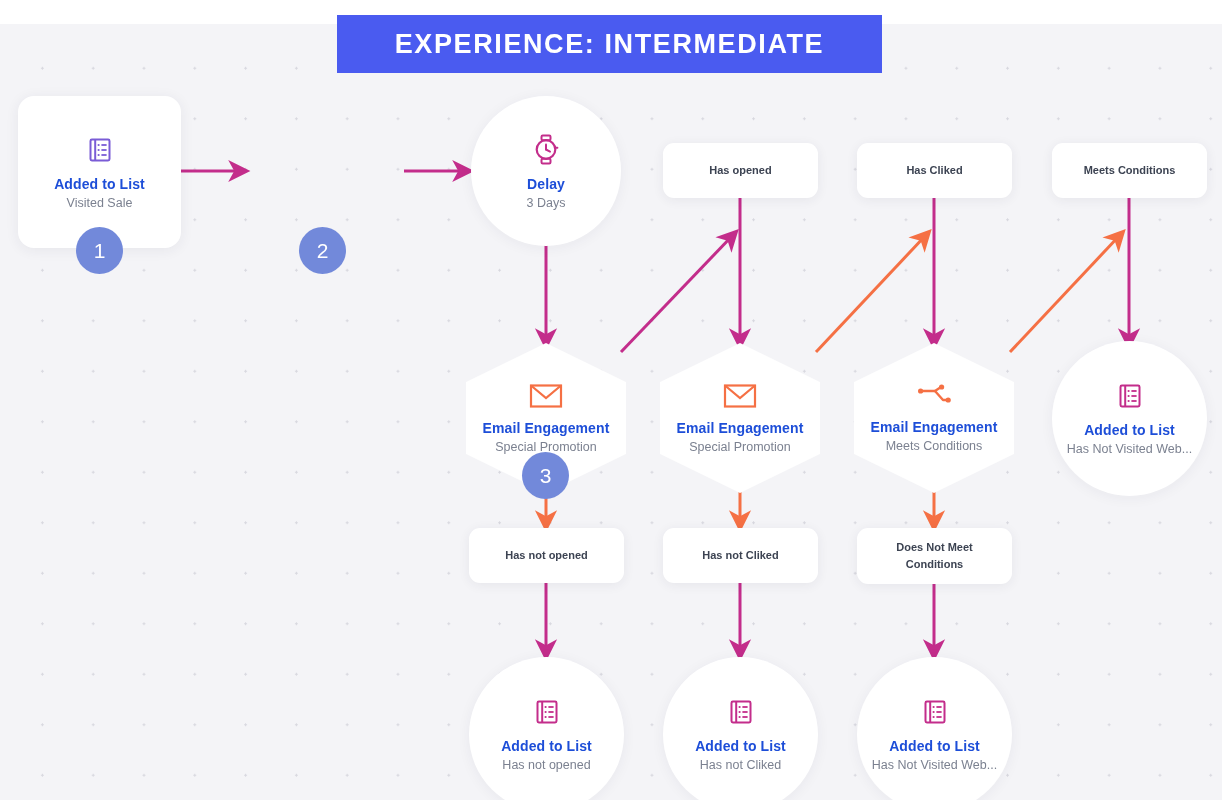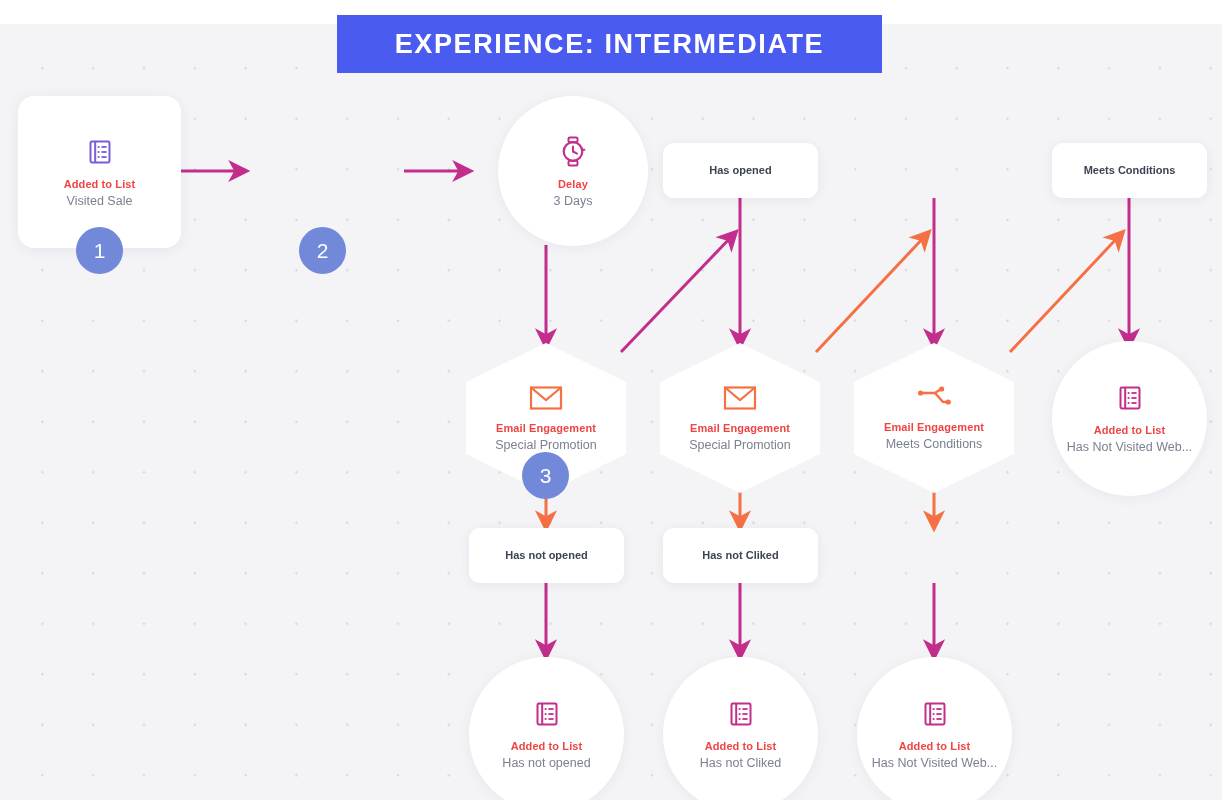--- a/index.html
+++ b/index.html
@@ -47,21 +47,21 @@
   .node {
     position: absolute;
     z-index: 10;
     display: flex; flex-direction: column;
     align-items: center; justify-content: center;
     text-align: center;
     box-sizing: border-box;
   }
   .node .icon { line-height: 0; margin-bottom: 11px; }
   .node .ttl {
-    font-size: 11px; font-weight: bold; color: #ef4444;
+    font-size: 14px; font-weight: bold; color: #1d4ed8;
     letter-spacing: .1px; white-space: nowrap;
   }
   .node .sub {
     font-size: 12.5px; color: #7b8190; margin-top: 4px;
     white-space: nowrap;
   }
   .square-node {
     width: 163px; height: 152px;
     background: #fff; border-radius: 16px;
     box-shadow: 0 2px 14px rgba(40,45,70,.07);
@@ -153,37 +153,40 @@
         <line x1="16.4" y1="20" x2="21.6" y2="20" stroke="#7a5cd6" stroke-width="1.8"></line>
       </svg>
     </span>
     <div class="ttl">Added to List</div>
     <div class="sub">Visited Sale</div>
   </div>
   <div class="badge" style="left:76px; top:227px;">1</div>
 
   <div class="badge" style="left:299px; top:227px;">2</div>
 
-  <div class="node circle-node" style="left:498px; top:96px;">
+  <div class="node circle-node" style="left:471px; top:96px;">
     <span class="icon">
       <svg width="30" height="32" viewBox="0 0 30 32">
         <circle cx="15" cy="16.5" r="9.3" fill="none" stroke="#c32d8b" stroke-width="2.2"></circle>
         <rect x="10.5" y="2.6" width="9" height="4.6" rx="1.2" fill="none" stroke="#c32d8b" stroke-width="2"></rect>
         <rect x="10.5" y="25.8" width="9" height="4.6" rx="1.2" fill="none" stroke="#c32d8b" stroke-width="2"></rect>
         <line x1="15" y1="16.5" x2="15" y2="11.6" stroke="#c32d8b" stroke-width="2" stroke-linecap="round"></line>
         <line x1="15" y1="16.5" x2="19" y2="18.6" stroke="#c32d8b" stroke-width="2" stroke-linecap="round"></line>
         <line x1="24.4" y1="14.8" x2="26.4" y2="14.8" stroke="#c32d8b" stroke-width="2" stroke-linecap="round"></line>
       </svg>
     </span>
     <div class="ttl">Delay</div>
     <div class="sub">3 Days</div>
   </div>
 
   <div class="node pill-node" style="left:663px; top:143px;">
     <div class="ptxt">Has opened</div>
+  </div>
+  <div class="node pill-node" style="left:857px; top:143px;">
+    <div class="ptxt">Has Cliked</div>
   </div>
   <div class="node pill-node" style="left:1052px; top:143px;">
     <div class="ptxt">Meets Conditions</div>
   </div>
 
   <div class="node hex-node" style="left:466px; top:343px;">
     <span class="icon">
       <svg width="34" height="26" viewBox="0 0 34 26">
         <rect x="2" y="2.5" width="30" height="21" fill="none" stroke="#f57044" stroke-width="2.2"></rect>
         <path d="M2,2.5 L17,15 L32,2.5" fill="none" stroke="#f57044" stroke-width="2.2"></path>
@@ -235,20 +238,23 @@
     <div class="ttl">Added to List</div>
     <div class="sub">Has Not Visited Web...</div>
   </div>
 
   <div class="node pill-node" style="left:469px; top:528px;">
     <div class="ptxt">Has not opened</div>
   </div>
   <div class="node pill-node" style="left:663px; top:528px;">
     <div class="ptxt">Has not Cliked</div>
   </div>
+  <div class="node pill-node" style="left:857px; top:528px; height:56px;">
+    <div class="ptxt" style="white-space:normal; max-width:110px;">Does Not Meet Conditions</div>
+  </div>
 
   <div class="node circle-node big" style="left:469px; top:657px;">
     <span class="icon">
       <svg width="30" height="30" viewBox="0 0 30 30">
         <rect x="5.5" y="4.5" width="19" height="21" rx="1.4" fill="none" stroke="#c32d8b" stroke-width="2"></rect>
         <line x1="10.2" y1="4.5" x2="10.2" y2="25.5" stroke="#c32d8b" stroke-width="2"></line>
         <circle cx="13.6" cy="10" r="1.1" fill="#c32d8b"></circle>
         <circle cx="13.6" cy="15" r="1.1" fill="#c32d8b"></circle>
         <circle cx="13.6" cy="20" r="1.1" fill="#c32d8b"></circle>
         <line x1="16.4" y1="10" x2="21.6" y2="10" stroke="#c32d8b" stroke-width="1.8"></line>

